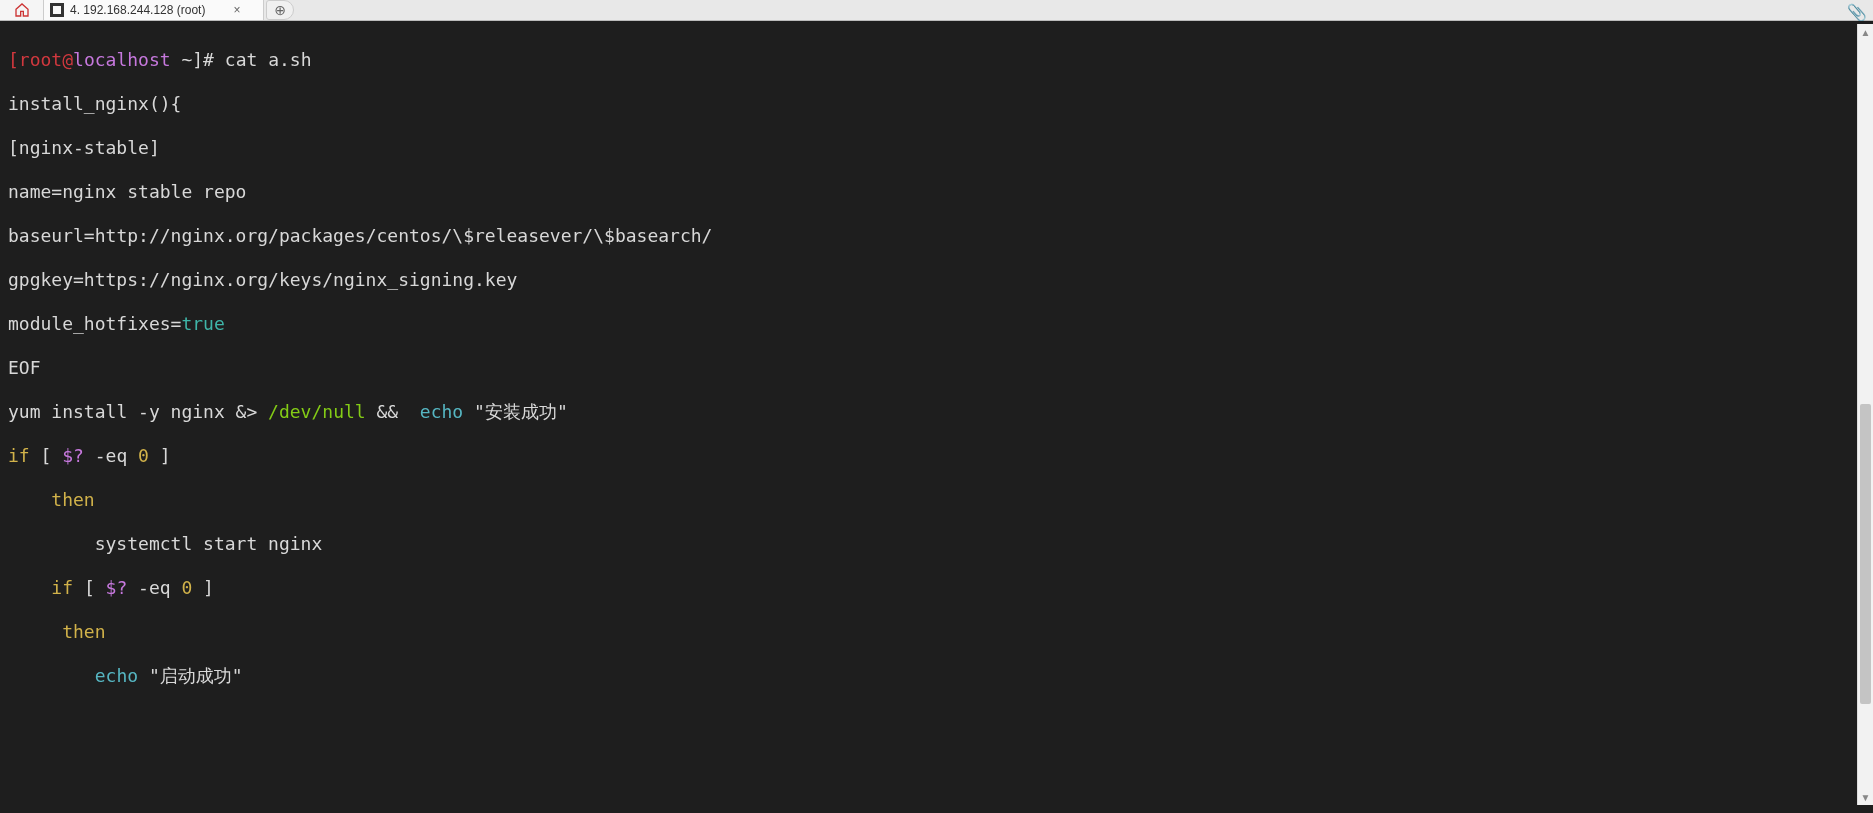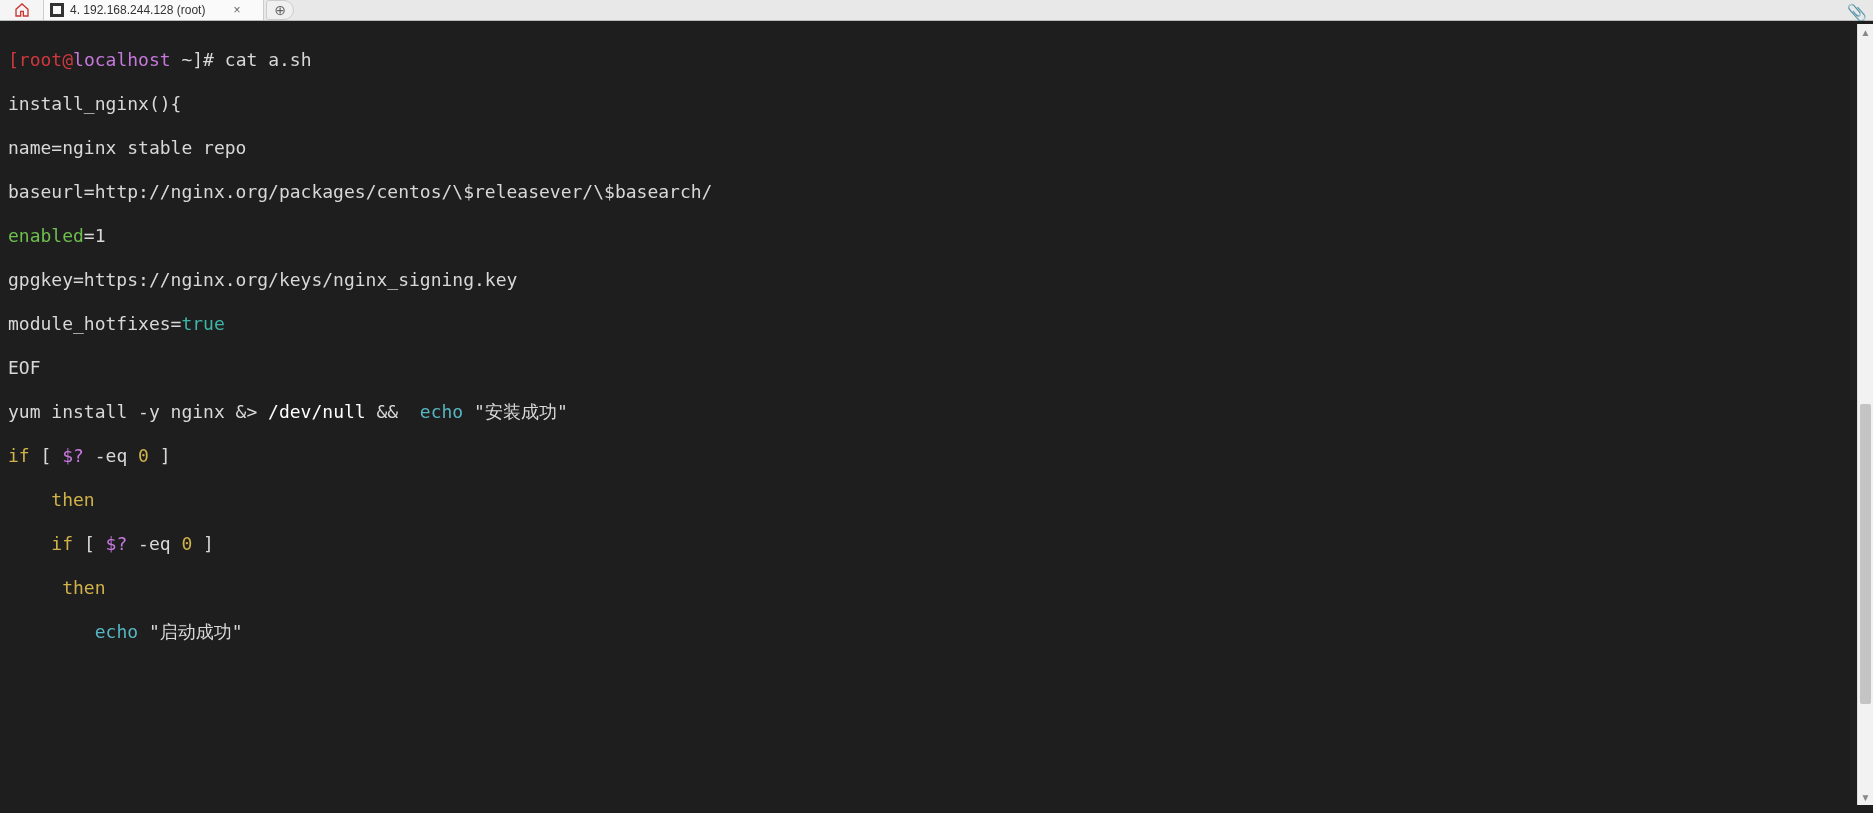--- a/index.html
+++ b/index.html
@@ -44,21 +44,21 @@
   padding: 6px 8px; position: relative; white-space: pre;
 }
 .terminal .ln { display: block; }
 
 .c-red    { color: #d0383e; }
 .c-mag    { color: #c678dd; }
 .c-yel    { color: #d1b24a; }
 .c-cyan   { color: #56b6c2; }
 .c-teal   { color: #3fb5a8; }
 .c-green  { color: #6fbf4f; }
-.c-blue   { color: #ffffff; }
+.c-blue   { color: #84cc16; }
 .c-white  { color: #d8d8d8; }
 .ul       { }
 
 .scrollbar {
   position: absolute; right: 0; top: 24px; bottom: 8px; width: 16px;
   background: #f2f2f2; border-left: 1px solid #ddd;
 }
 .scroll-btn {
   height: 16px; display: flex; align-items: center; justify-content: center;
   color: #888; font-size: 10px;
@@ -84,29 +84,30 @@
       <span>4. 192.168.244.128 (root)</span>
       <span class="tab-close">×</span>
     </div>
     <div class="tab-plus">⊕</div>
     <div class="clip-icon">📎</div>
   </div>
 
   <div class="terminal">
 <span class="ln"><span class="c-red">[</span><span class="c-red">root</span><span class="c-red">@</span><span class="c-mag">localhost</span><span class="c-white"> ~</span><span class="c-white">]# </span><span class="c-white">cat a.sh</span></span>
 <span class="ln"><span class="c-white ul">install_nginx</span><span class="c-white">(){</span></span>
+<span class="ln"><span class="c-white">[nginx-stable]</span></span>
 <span class="ln"><span class="c-white">name=nginx stable repo</span></span>
 <span class="ln"><span class="c-white">baseurl=</span><span class="c-white ul">http://nginx.org/packages/centos/</span><span class="c-white">\$releasever/\$basearch/</span></span>
-<span class="ln"><span class="c-green">enabled</span><span class="c-white">=1</span></span>
 <span class="ln"><span class="c-white">gpgkey=</span><span class="c-white ul">https://nginx.org/keys/nginx_signing.key</span></span>
 <span class="ln"><span class="c-white">module_hotfixes=</span><span class="c-teal">true</span></span>
 <span class="ln"><span class="c-white">EOF</span></span>
 <span class="ln"><span class="c-white">yum </span><span class="c-white ul">install</span><span class="c-white"> -y nginx &amp;&gt; </span><span class="c-blue">/dev/null</span><span class="c-white"> &amp;&amp;  </span><span class="c-cyan">echo</span><span class="c-white"> "安装成功"</span></span>
 <span class="ln"><span class="c-yel">if</span><span class="c-white"> [ </span><span class="c-mag">$?</span><span class="c-white"> -eq </span><span class="c-yel">0</span><span class="c-white"> ]</span></span>
 <span class="ln"><span>    </span><span class="c-yel">then</span></span>
+<span class="ln"><span class="c-white">        systemctl start nginx</span></span>
 <span class="ln"><span>    </span><span class="c-yel">if</span><span class="c-white"> [ </span><span class="c-mag">$?</span><span class="c-white"> -eq </span><span class="c-yel">0</span><span class="c-white"> ]</span></span>
 <span class="ln"><span>     </span><span class="c-yel">then</span></span>
 <span class="ln"><span>        </span><span class="c-cyan">echo</span><span class="c-white"> "启动成功"</span></span>
 
 
 
 
 
 
 

